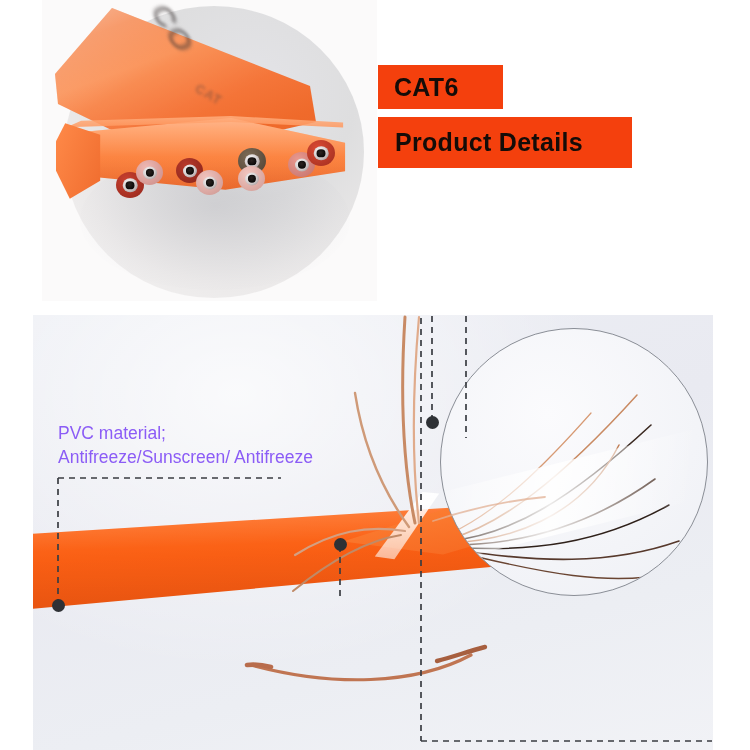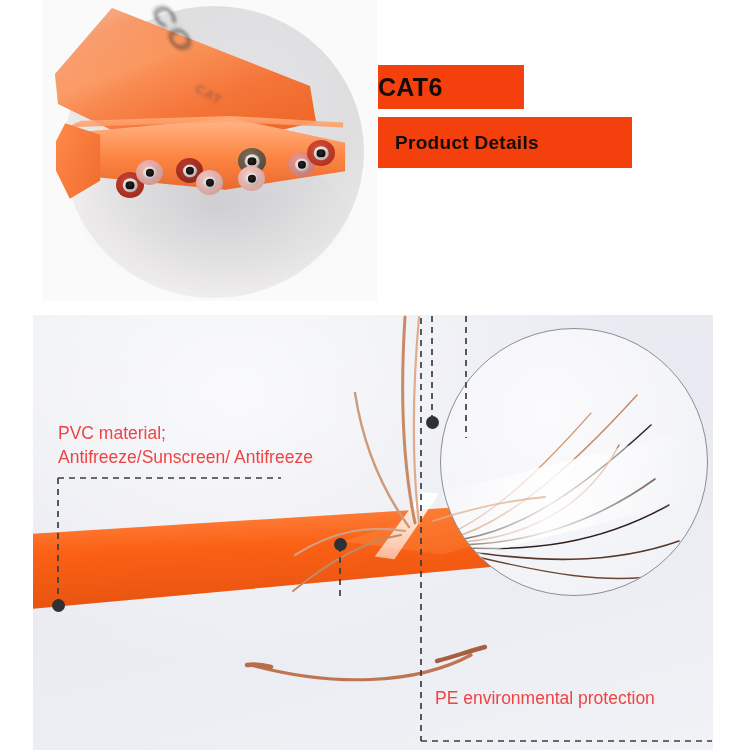--- a/index.html
+++ b/index.html
@@ -89,22 +89,22 @@
     background:radial-gradient(circle at 45% 40%, #2b2320 0%, #0c0a09 70%);}
 
   
   .banner{
     position:absolute;
     display:flex;align-items:center;
     color:#140c08;
     font-weight:700;
     letter-spacing:.3px;
   }
-  .banner-cat6{left:378px;top:65px;width:146px;height:44px;font-size:25px;padding-left:0;box-sizing:border-box;}
-  .banner-details{left:378px;top:117px;width:254px;height:51px;font-size:19px;padding-left:17px;box-sizing:border-box;text-align:center;}
+  .banner-cat6{left:378px;top:65px;width:125px;height:44px;font-size:25px;padding-left:16px;box-sizing:border-box;}
+  .banner-details{left:378px;top:117px;width:254px;height:51px;font-size:25px;padding-left:17px;box-sizing:border-box;text-align:center;}
 
   
   .bottom-panel{
     position:absolute;left:33px;top:315px;width:680px;height:435px;
     background:linear-gradient(165deg,#eceef4 0%,#e9eaf1 40%,#eceef3 72%,#f1f2f6 100%);
     overflow:hidden;
   }
   .bp-soft{position:absolute;left:0;top:0;width:680px;height:435px;
     background:radial-gradient(ellipse at 30% 18%, rgba(255,255,255,.75) 0%, rgba(255,255,255,0) 55%);}
 
@@ -146,21 +146,21 @@
   .mag-gloss{
     position:absolute;left:-10%;top:48%;width:130%;height:26%;
     background:linear-gradient(110deg, rgba(255,255,255,0) 0%, rgba(255,255,255,.9) 40%, rgba(255,255,255,0) 80%);
     transform:rotate(-14deg);
   }
 
   
   .strands{position:absolute;left:0;top:0;width:680px;height:435px;pointer-events:none;}
 
   
-  .anno{position:absolute;color:#ef4444;font-size:17.5px;line-height:1.35;white-space:nowrap;}
+  .anno{position:absolute;color:#8b5cf6;font-size:17.5px;line-height:1.35;white-space:nowrap;}
   .anno-pvc{left:58px;top:422px;}
   .anno-pe{left:435px;top:686px;font-size:17.5px;line-height:1.45;}
 
   
   .leaders{position:absolute;left:0;top:0;width:750px;height:750px;pointer-events:none;}
   .dot{position:absolute;width:13px;height:13px;border-radius:50%;background:#2e3135;}
 </style>
 </head>
 <body>
 
@@ -262,21 +262,20 @@
       </g>
     </svg>
   </div>
 
   <div class="anno anno-pvc">
     <div>PVC material;</div>
     <div>Antifreeze/Sunscreen/ Antifreeze</div>
   </div>
 
   <div class="anno anno-pe">
-    <div>PE environmental protection</div>
   </div>
 
   <svg class="leaders" viewBox="0 0 750 750">
     <g stroke="#3a3d42" stroke-width="1.7" fill="none" stroke-dasharray="6 5">
 
       <path d="M58,478 L281,478"></path>
       <path d="M58,478 L58,600"></path>
 
       <path d="M432,316 L432,418"></path>
       <path d="M466,316 L466,438"></path>

